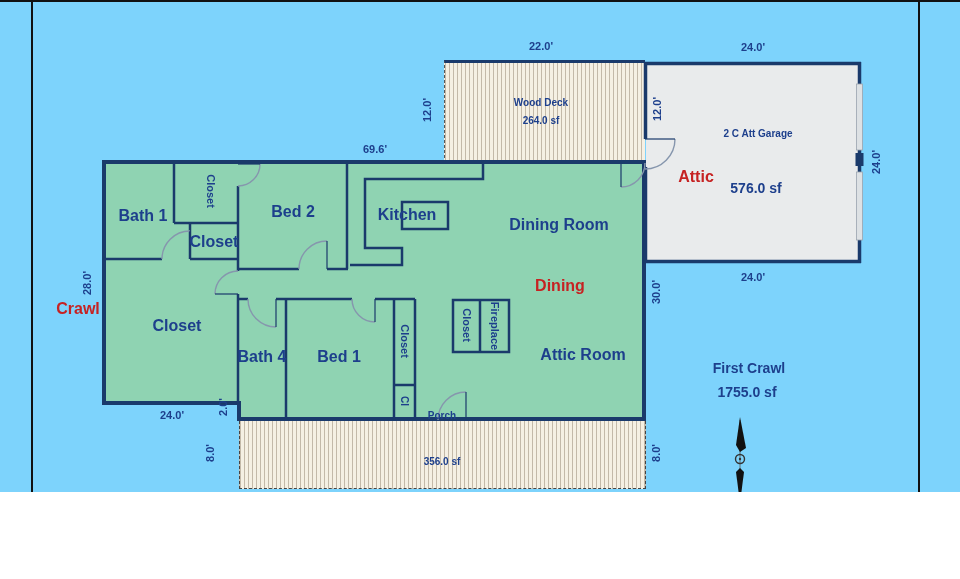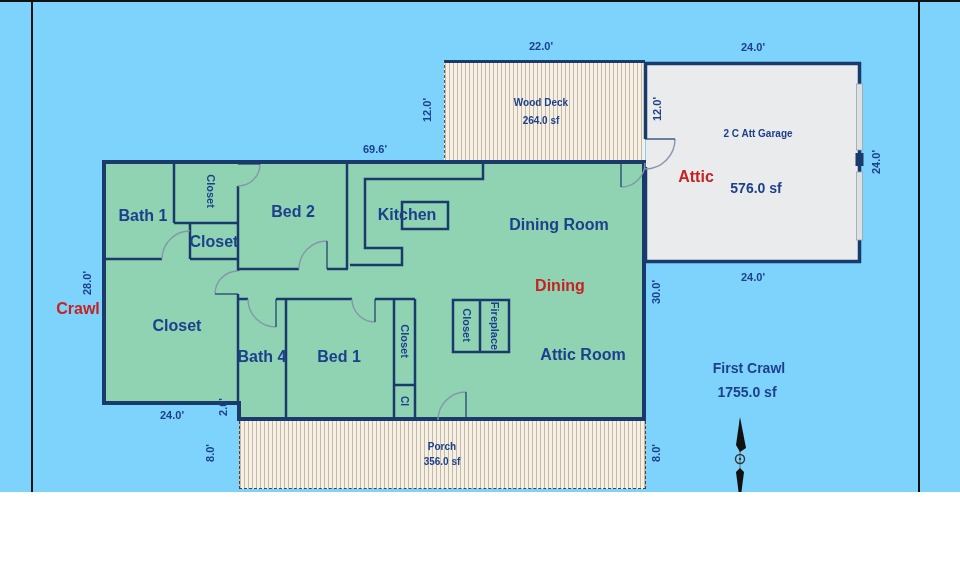--- a/index.html
+++ b/index.html
@@ -155,21 +155,21 @@
   <div class="lbl s11 rot-cw" style="left:404px;top:341px">Closet</div>
   <div class="lbl s10 rot-cw" style="left:404px;top:401px">Cl</div>
   <div class="lbl s11 rot-cw" style="left:466px;top:325px">Closet</div>
   <div class="lbl s11 rot-cw" style="left:494px;top:326px">Fireplace</div>
   <div class="lbl s12" style="left:583px;top:355px">Attic Room</div>
 
   <div class="lbl s13" style="left:541px;top:103px">Wood Deck</div>
   <div class="lbl s13" style="left:541px;top:121px">264.0 sf</div>
   <div class="lbl s13" style="left:758px;top:134px">2 C Att Garage</div>
   <div class="lbl s14" style="left:756px;top:188px">576.0 sf</div>
-  <div class="lbl s13" style="left:442px;top:447px">Porch</div>
+  <div class="lbl s13" style="left:442px;top:416px">Porch</div>
   <div class="lbl s13" style="left:442px;top:462px">356.0 sf</div>
   <div class="lbl s14" style="left:749px;top:368px">First Crawl</div>
   <div class="lbl s14" style="left:747px;top:392px">1755.0 sf</div>
 
   <div class="lbl s12 red" style="left:78px;top:309px">Crawl</div>
   <div class="lbl s12 red" style="left:560px;top:286px">Dining</div>
   <div class="lbl s12 red" style="left:696px;top:177px">Attic</div>
 
 </div>
 

